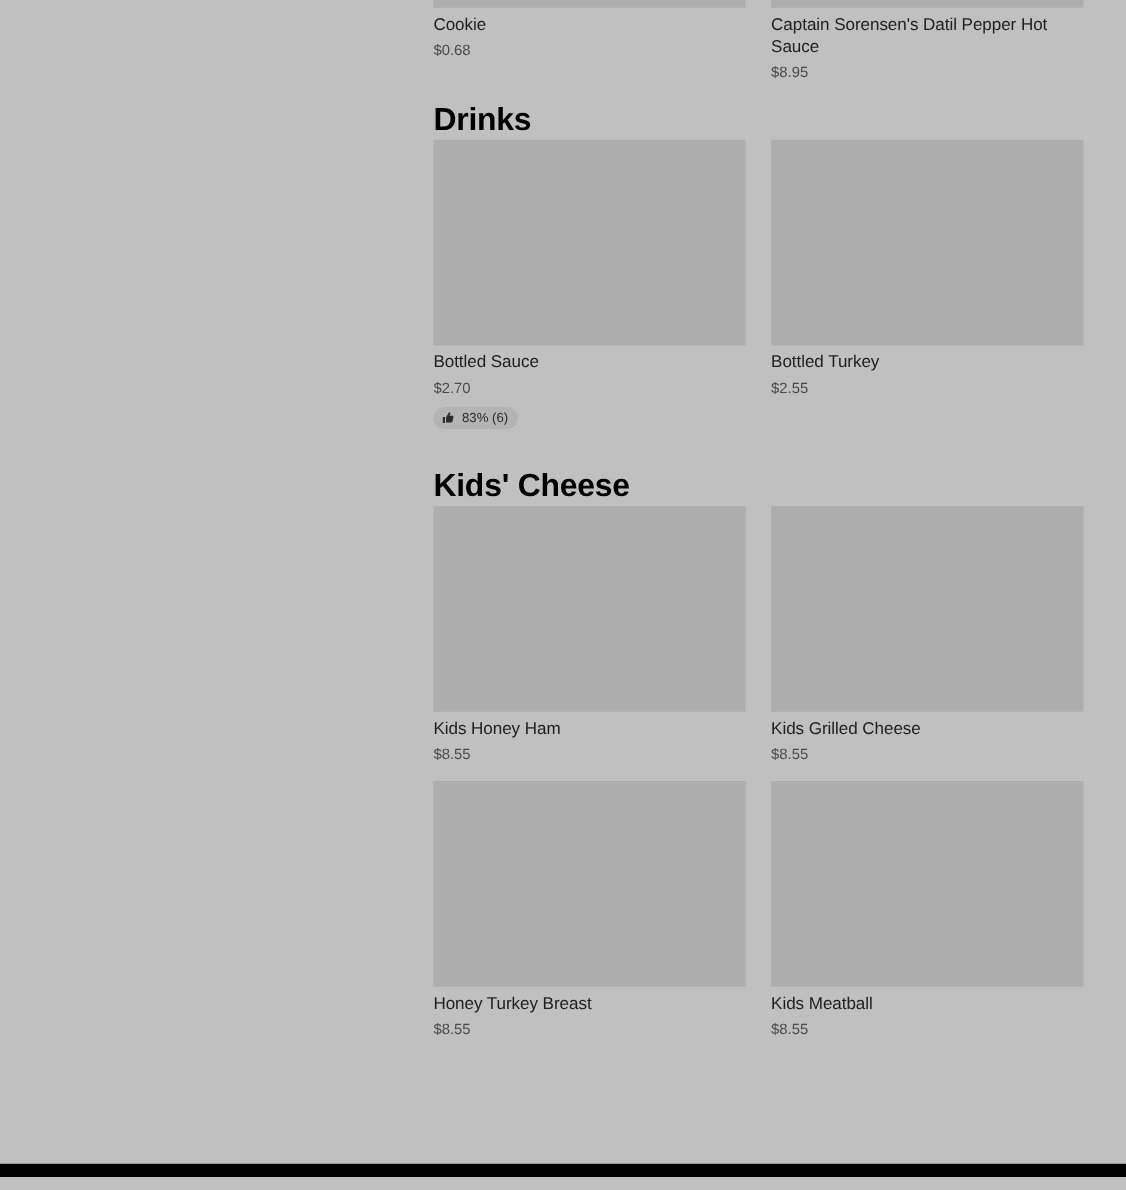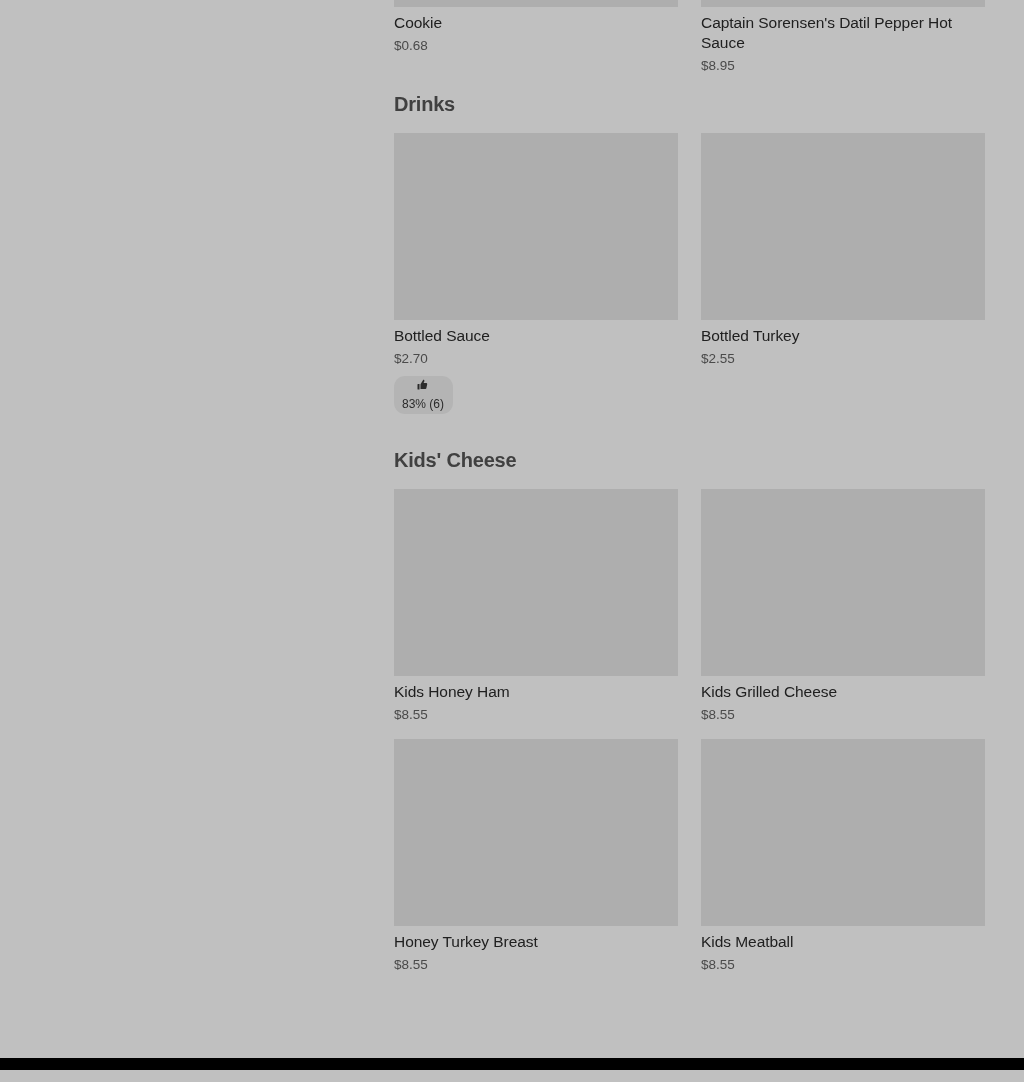--- a/index.html
+++ b/index.html
@@ -28,27 +28,26 @@
   .menu-scroll {
     position: absolute;
     left: 394px;
     top: 0;
     width: 591px;
   }
 
   .section { width: 100%; }
 
   .section-heading {
-    font-size: 20px;
+    font-size: 29px;
     font-weight: 700;
-    color: #404040;
+    color: #000000;
     letter-spacing: -0.2px;
     line-height: 1.2;
     padding-top: 34px;
-    padding-bottom: 17px;
   }
 
   .grid {
     display: grid;
     grid-template-columns: 284px 284px;
     column-gap: 23px;
     row-gap: 15px;
   }
 
   .card {
@@ -80,21 +79,20 @@
   }
 
   .rating-badge {
     display: inline-flex;
     align-items: center;
     gap: 6px;
     background: #b4b4b4;
     border-radius: 11px;
     padding: 3px 9px 3px 8px;
     margin-top: 8px;
-    flex-direction: column;
   }
 
   .rating-icon {
     display: inline-block;
     width: 12px;
     height: 12px;
     line-height: 12px;
     font-size: 11px;
     color: #2b2b2b;
   }

